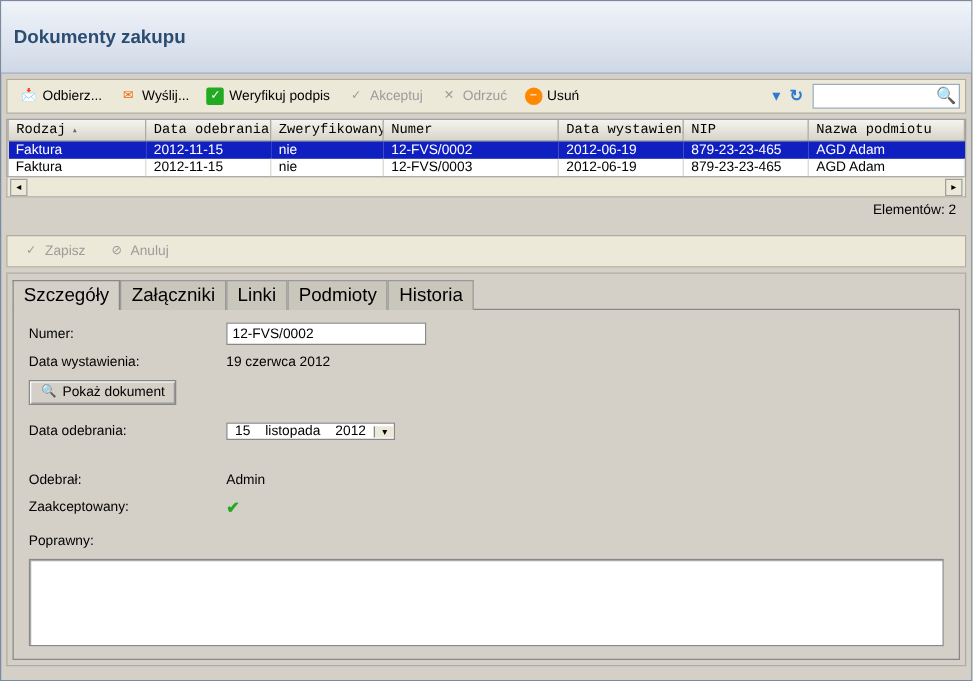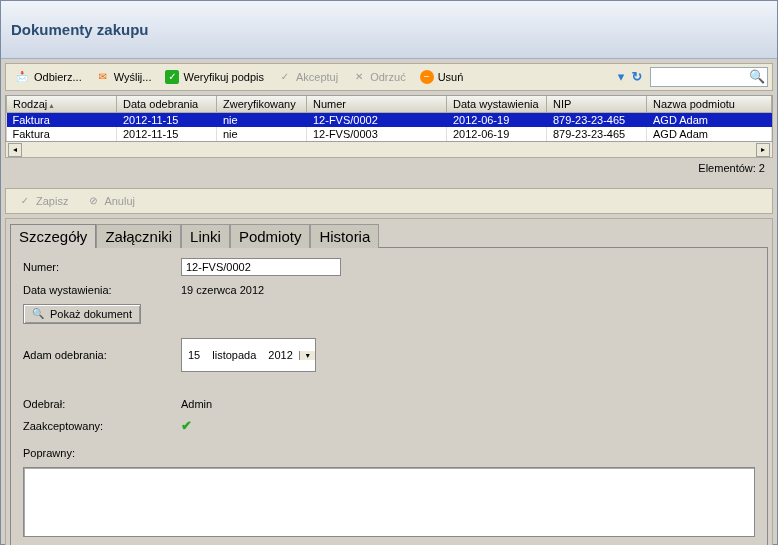--- a/index.html
+++ b/index.html
@@ -24,21 +24,21 @@
     display:flex; align-items:center; gap:4px; background:#fff; border:1px solid #9ab;
     padding:1px 4px; height:20px; margin-left:4px;
   }
   .search input { border:none; outline:none; width:90px; font-size:11px; background:transparent; }
   .gridwrap { margin:0 4px; border:1px solid #a0a0a0; }
   table.grid { border-collapse:collapse; width:100%; table-layout:fixed; }
   table.grid th {
     background: linear-gradient(#f4f4f0,#d8d5c8);
     border:1px solid #b0aca0; border-top:none;
     font-weight:normal; text-align:left; padding:2px 6px; font-size:11px;
-    white-space:nowrap; overflow:hidden;
+    white-space:nowrap; overflow:hidden;font-family:Liberation Mono, monospace;
   }
   table.grid th.sorted::after { content:" \25B4"; color:#666; font-size:8px; }
   table.grid td {
     border-right:1px solid #e0e0d8; padding:1px 6px; white-space:nowrap; overflow:hidden; font-size:11px;
   }
   tr.row-sel { background:#1020c0; color:#fff; }
   tr.row-sel td { border-right-color:#1020c0; }
   tr.row-alt { background:#fff; color:#000; }
   .hscroll {
     background:#ece9d8; border:1px solid #b0aca0; border-top:none; margin:0 4px;
@@ -64,21 +64,21 @@
   .tab:not(.active) { background:#c9c6bb; }
   .tabbody { border:1px solid #888; margin:0 4px 4px; padding:10px 12px; background:#d4d0c8; }
   .formrow { display:flex; align-items:center; margin-bottom:8px; gap:8px; }
   .formrow .lbl { width:150px; }
   .txt { background:#fff; border:1px solid #888; padding:1px 4px; height:18px; font-size:11px; font-family:inherit; }
   .btnflat {
     border:1px solid #888; background:#d4d0c8; padding:2px 8px;
     display:inline-flex; align-items:center; gap:4px; cursor:pointer; font-size:11px;
     box-shadow: inset 1px 1px #fff, inset -1px -1px #999;
   }
-  .datesel { display:flex; align-items:center; border:1px solid #888; background:#fff; height:34px; }
+  .datesel { display:flex; align-items:center; border:1px solid #888; background:#fff; height:14px; }
   .datesel span { padding:0 6px; }
   .datesel .dd { width:16px; border-left:1px solid #888; text-align:center; font-size:8px; background:#ece9d8; }
   .bigtext {
     border:1px solid #888; background:#fff; height:70px; margin-top:6px;
     box-shadow: inset 1px 1px #aaa;
   }
   
   .ico { display:inline-block; width:14px; height:14px; border-radius:2px; text-align:center; line-height:14px; font-size:10px; }
   .ico-green { background:#2a2; color:#fff; }
   .ico-blue { color:#06c; }
@@ -208,21 +208,21 @@
         <span class="lbl">Data wystawienia:</span>
         <span>19 czerwca 2012</span>
       </div>
       <div class="formrow">
         <button class="btnflat">
           <span class="ico ico-blue">🔍</span>
           <span>Pokaż dokument</span>
         </button>
       </div>
       <div class="formrow" style="margin-top:14px">
-        <span class="lbl">Adam odebrania:</span>
+        <span class="lbl">Data odebrania:</span>
         <span class="datesel">
           <span>15</span>
           <span>listopada</span>
           <span>2012</span>
           <span class="dd">▾</span>
         </span>
       </div>
       <div class="formrow" style="margin-top:26px">
         <span class="lbl">Odebrał:</span>
         <span>Admin</span>

